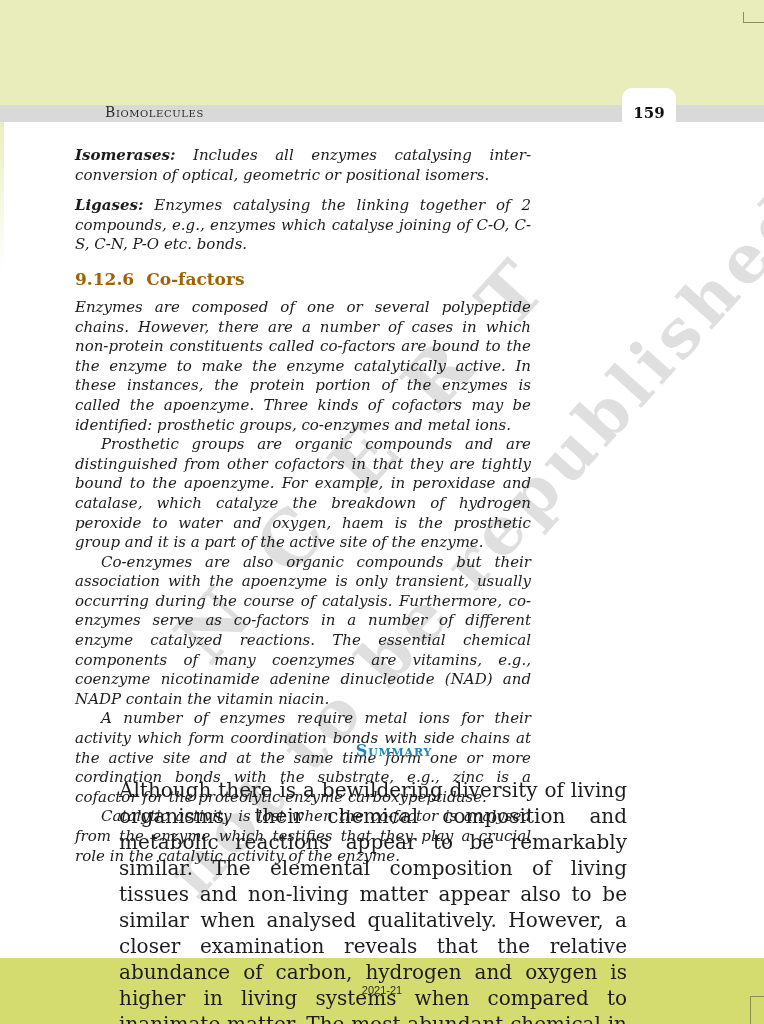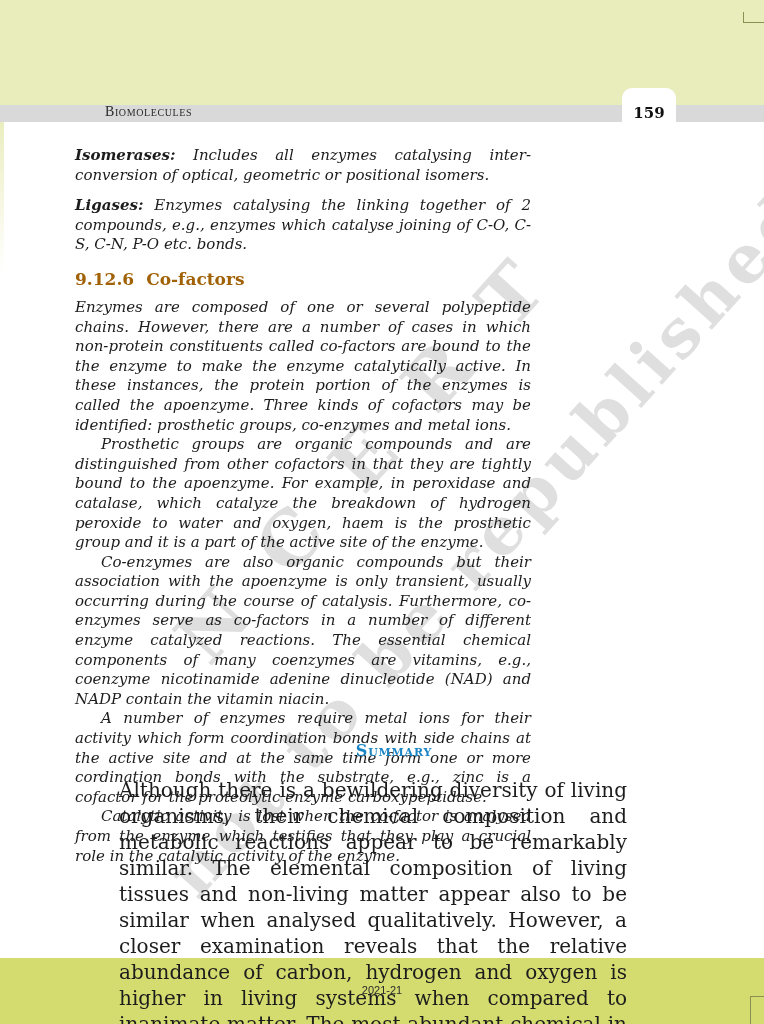--- a/index.html
+++ b/index.html
@@ -21,21 +21,20 @@
   .header-bar {
     position: absolute; left: 0; top: 105px;
     width: 764px; height: 17px;
     background: #d9d9d9;
   }
   .chapter-title {
     position: absolute; left: 105px; top: 104px;
     font-variant: small-caps;
     font-size: 14px; letter-spacing: 0.6px;
     color: #2a2a2a;
-    font-family: Liberation Serif, serif;
   }
   .page-tab {
     position: absolute; left: 622px; top: 88px;
     width: 54px; height: 35px;
     background: #ffffff;
     border-radius: 10px 10px 0 0;
     display: flex; align-items: flex-end; justify-content: center;
     padding-bottom: 1px; box-sizing: border-box;
     z-index: 3;
   }

